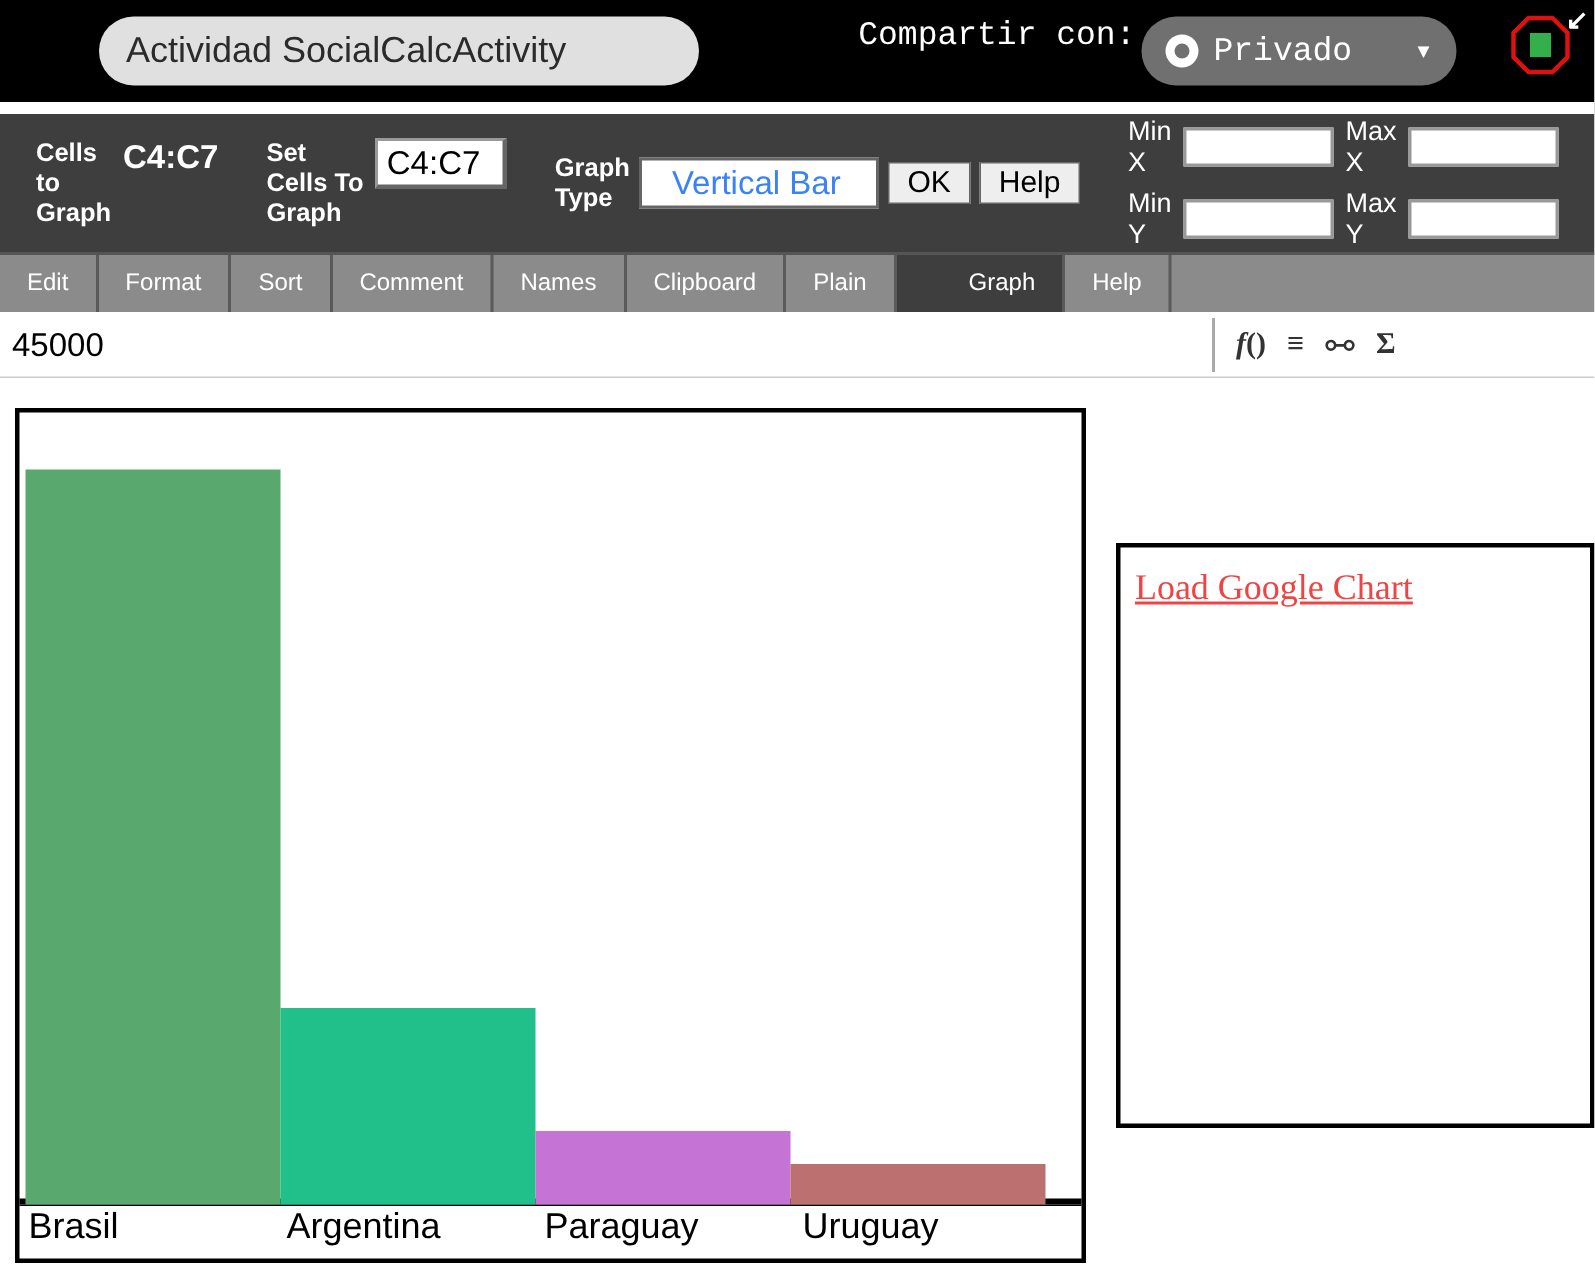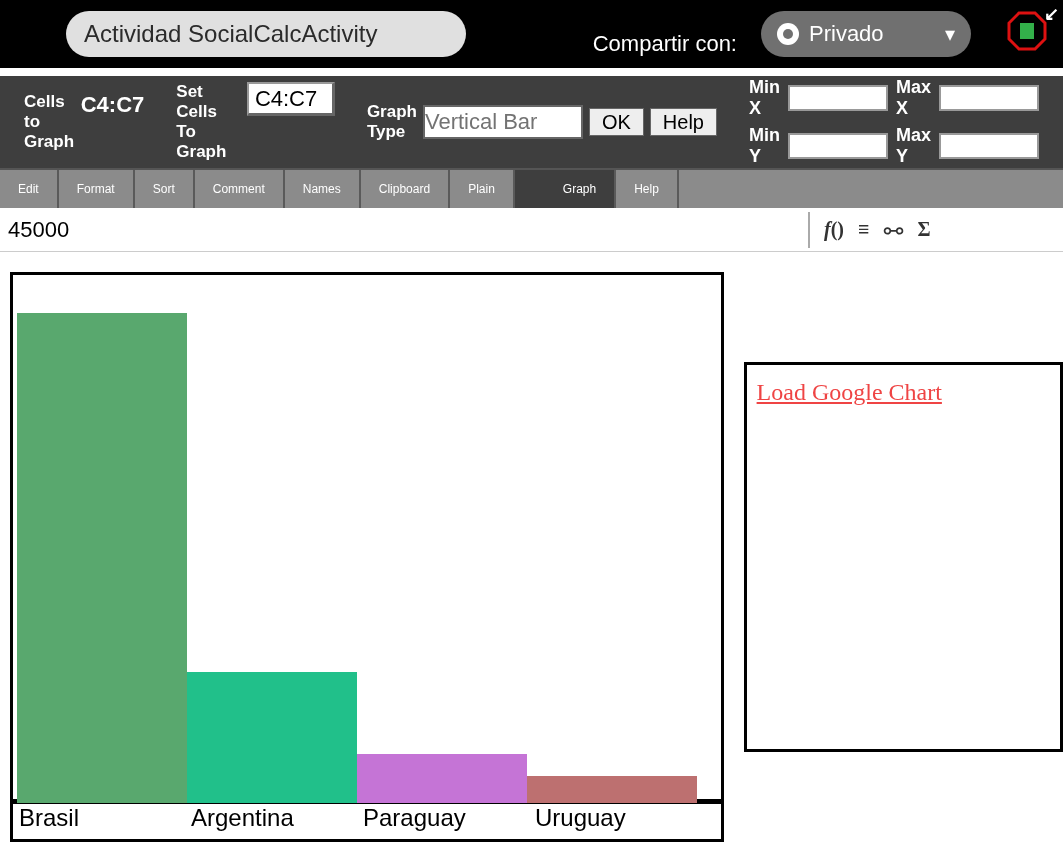--- a/index.html
+++ b/index.html
@@ -26,23 +26,24 @@
       width: 400px;
       display: flex;
       align-items: center;
       padding: 0 18px;
       font-size: 24px;
       color: #2b2b2b;
       margin-left: 50px;
     }
     .share-group {
       display: flex;
-      align-items: flex-end;
-      gap: 24px;
+      align-items: flex-start;
+      gap: 4px;
       margin-left: auto;
+      font-family: Liberation Mono, monospace;
     }
     .share-label {
       color: #fff;
       font-size: 22px;
     }
     .share-select {
       background: #707070;
       border-radius: 26px;
       height: 46px;
       width: 210px;
@@ -107,23 +108,23 @@
       font-size: 22px;
       padding: 2px 6px;
       border: 2px solid #999;
       border-right: 3px solid #666;
       border-bottom: 3px solid #666;
       height: 34px;
       width: 88px;
     }
     .graph-type-select {
       background: #fff;
-      color: #737373;
-      font-size: 22px;
-      padding: 2px 0;
+      color: #3b82f6;
+      font-size: 22px;
+      padding: 2px 20px;
       border: 2px solid #666;
       height: 34px;
       width: 160px;
       display: flex;
       align-items: center;
     }
     .tb-btn-row { display: flex; gap: 6px; align-items: center; }
     .small-btn {
       background: #eee;
       border: 1px solid #666;
@@ -132,39 +133,39 @@
       cursor: pointer;
       height: 28px;
     }
     .minmax-grid {
       display: grid;
       grid-template-columns: auto 100px auto 100px;
       gap: 6px 8px;
       align-items: center;
       margin-left: auto;
     }
-    .mm-label { font-size: 18px; font-weight: bold; }
+    .mm-label { font-size: 18px; font-weight: normal; }
     .mm-input {
       background: #fff;
       border: 2px solid #999;
       height: 26px;
       width: 100px;
     }
 
     .tabbar {
       height: 40px;
       background: #8b8b8b;
       display: flex;
       border-top: 2px solid #555;
     }
     .tab {
       padding: 0 18px;
       display: flex;
       align-items: center;
-      font-size: 12px;
+      font-size: 16px;
       color: #fff;
       border-right: 2px solid #5a5a5a;
       cursor: pointer;
     }
     .tab.active {
       background: #3e3e3e;
       padding-left: 48px;
     }
 
     .formula-bar {

